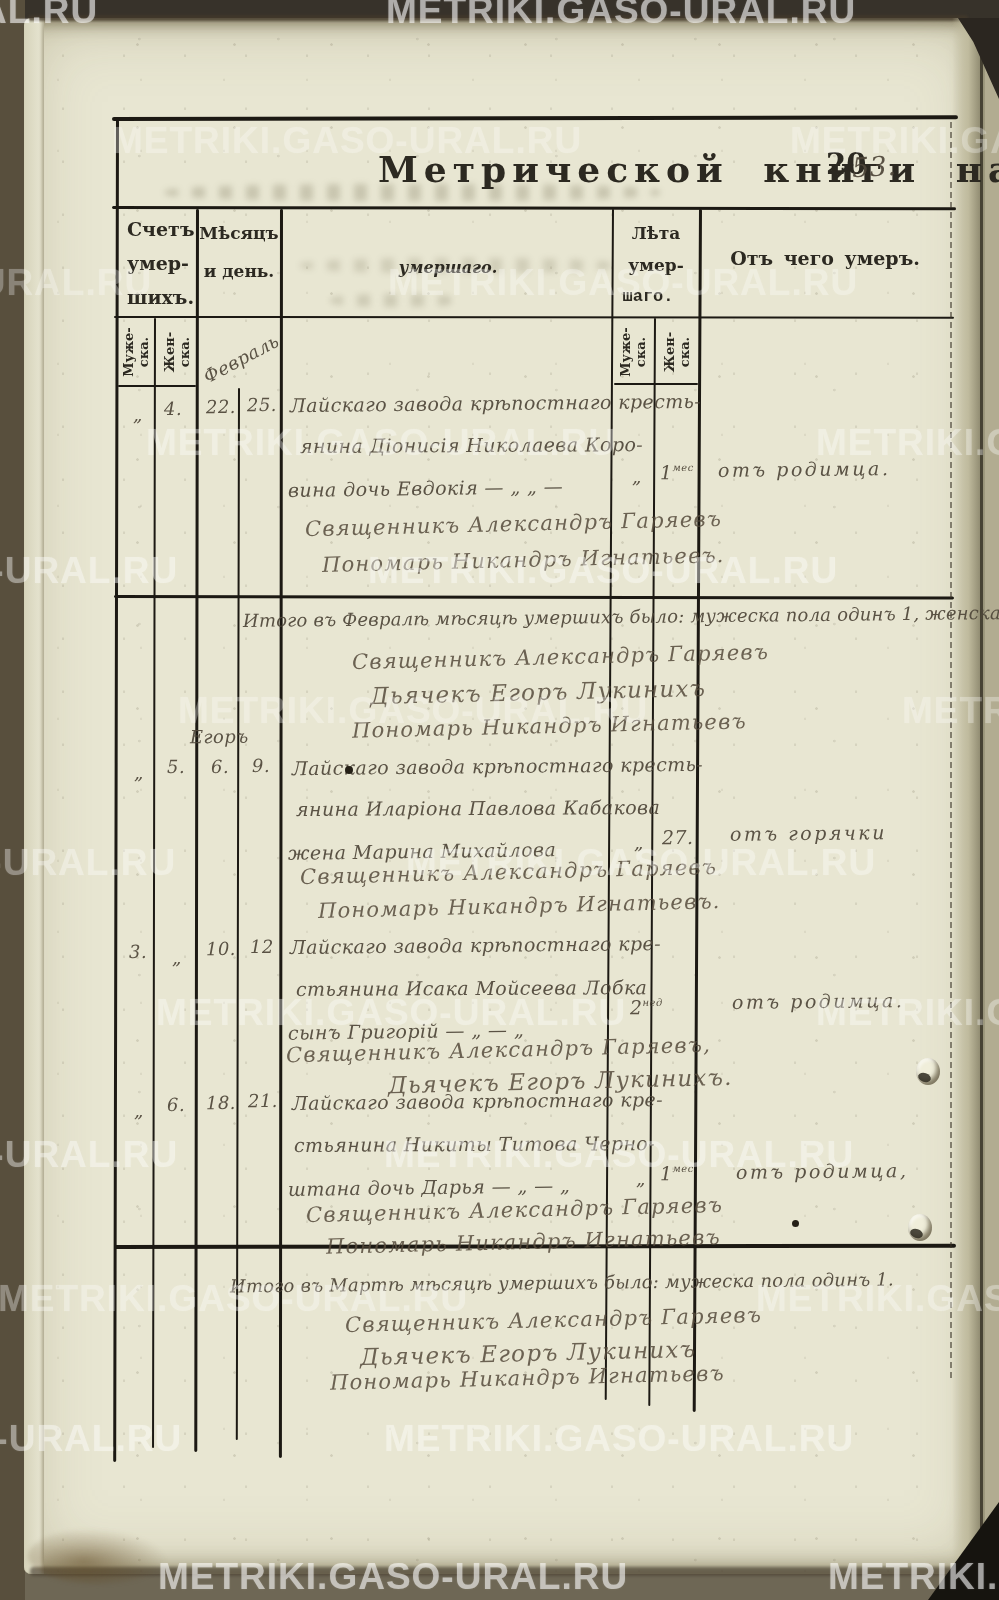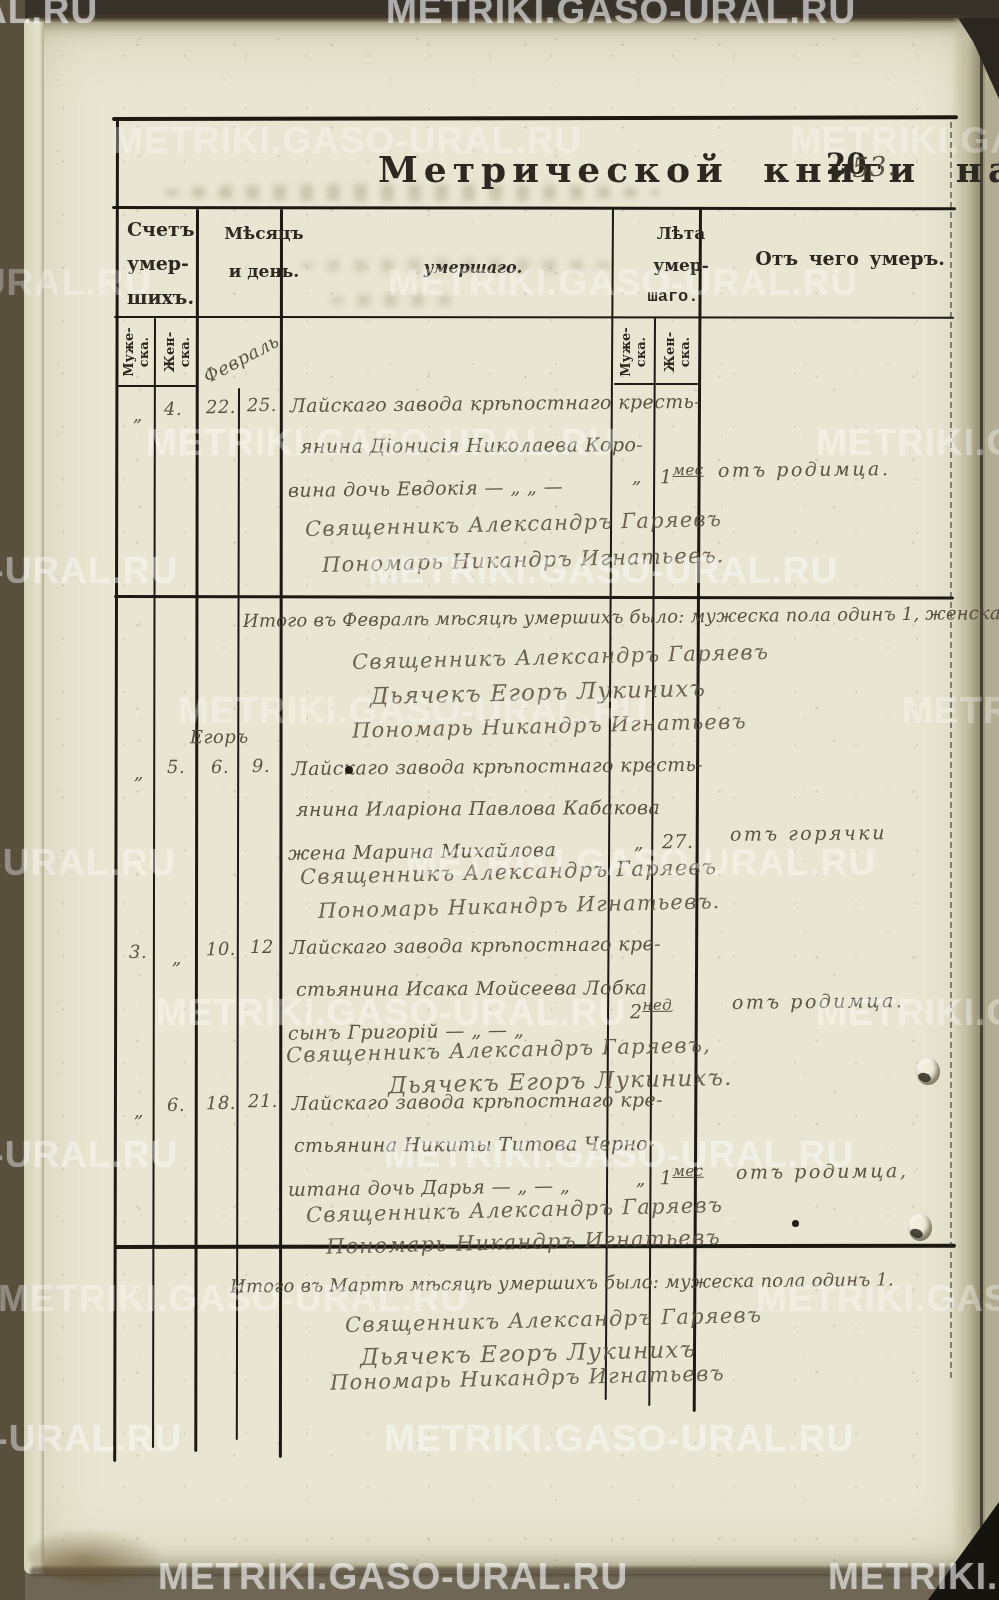--- a/index.html
+++ b/index.html
@@ -37,35 +37,35 @@
          background:radial-gradient(ellipse at 40% 60%, rgba(94,70,30,.55), rgba(94,70,30,0) 70%);
          filter:blur(2px);}
   .smudge{position:absolute;filter:blur(3px);opacity:.55;border-radius:40%;
          background:repeating-linear-gradient(90deg, rgba(118,112,84,.5) 0 13px, rgba(118,112,84,0) 13px 27px);}
   
   .hline{position:absolute;background:#1c1913;border-radius:2px;transform-origin:left center;}
   .vline{position:absolute;background:#1c1913;border-radius:2px;transform-origin:top center;}
   .vline-dotted{position:absolute;border-left:2px dashed rgba(52,46,35,.55);transform-origin:top center;}
   
   .printed{position:absolute;font-family:"DejaVu Serif",serif;font-weight:700;color:#2c2921;white-space:nowrap;}
-  .center{text-align:center;white-space:normal;padding-left:25px;}
+  .center{text-align:center;white-space:normal;}
   .title-main{font-size:36px;letter-spacing:6px;word-spacing:16px;}
   .vlabel{position:absolute;width:80px;height:44px;display:flex;flex-direction:column;align-items:center;
           justify-content:center;transform:rotate(-90deg);font-family:"DejaVu Serif",serif;font-weight:700;
           font-size:13px;line-height:15px;color:#2c2921;}
   
   .hw{position:absolute;font-family:"DejaVu Serif",serif;font-style:italic;color:#4e4639;
       font-size:19px;letter-spacing:.4px;white-space:nowrap;transform:rotate(-.6deg);opacity:.92;}
   .num{font-size:18px;}
   .cause{letter-spacing:2.5px;}
   .sig{font-size:21px;letter-spacing:1.2px;color:#564b3c;transform:rotate(-1.4deg);opacity:.85;}
   .sig-lg{font-size:23px;}
   .total{font-size:18px;letter-spacing:.2px;}
   .month-hand{font-size:18px;}
-  .sup{font-size:15px;vertical-align:8px;text-decoration:underline;letter-spacing:.5px;}
+  .sup{font-size:10px;vertical-align:8px;letter-spacing:.5px;}
   
   .hole{position:absolute;width:24px;height:27px;border-radius:50%;
         background:radial-gradient(ellipse at 45% 35%, #f0eeda 0 38%, #d9d6bd 62%, #b6b197 100%);
         box-shadow:inset -3px -4px 5px rgba(60,50,30,.55), inset 2px 3px 3px rgba(255,255,255,.5);}
   .hole::after{content:"";position:absolute;left:2px;bottom:3px;width:13px;height:9px;border-radius:50%;
         background:#2e2a20;transform:rotate(18deg);opacity:.85;}
   .inkdot{position:absolute;border-radius:50%;background:#241f16;}
   
   .wm{position:absolute;font-family:"Liberation Sans",sans-serif;font-weight:700;font-size:37px;
       letter-spacing:1px;color:#ffffff;opacity:.36;white-space:nowrap;

